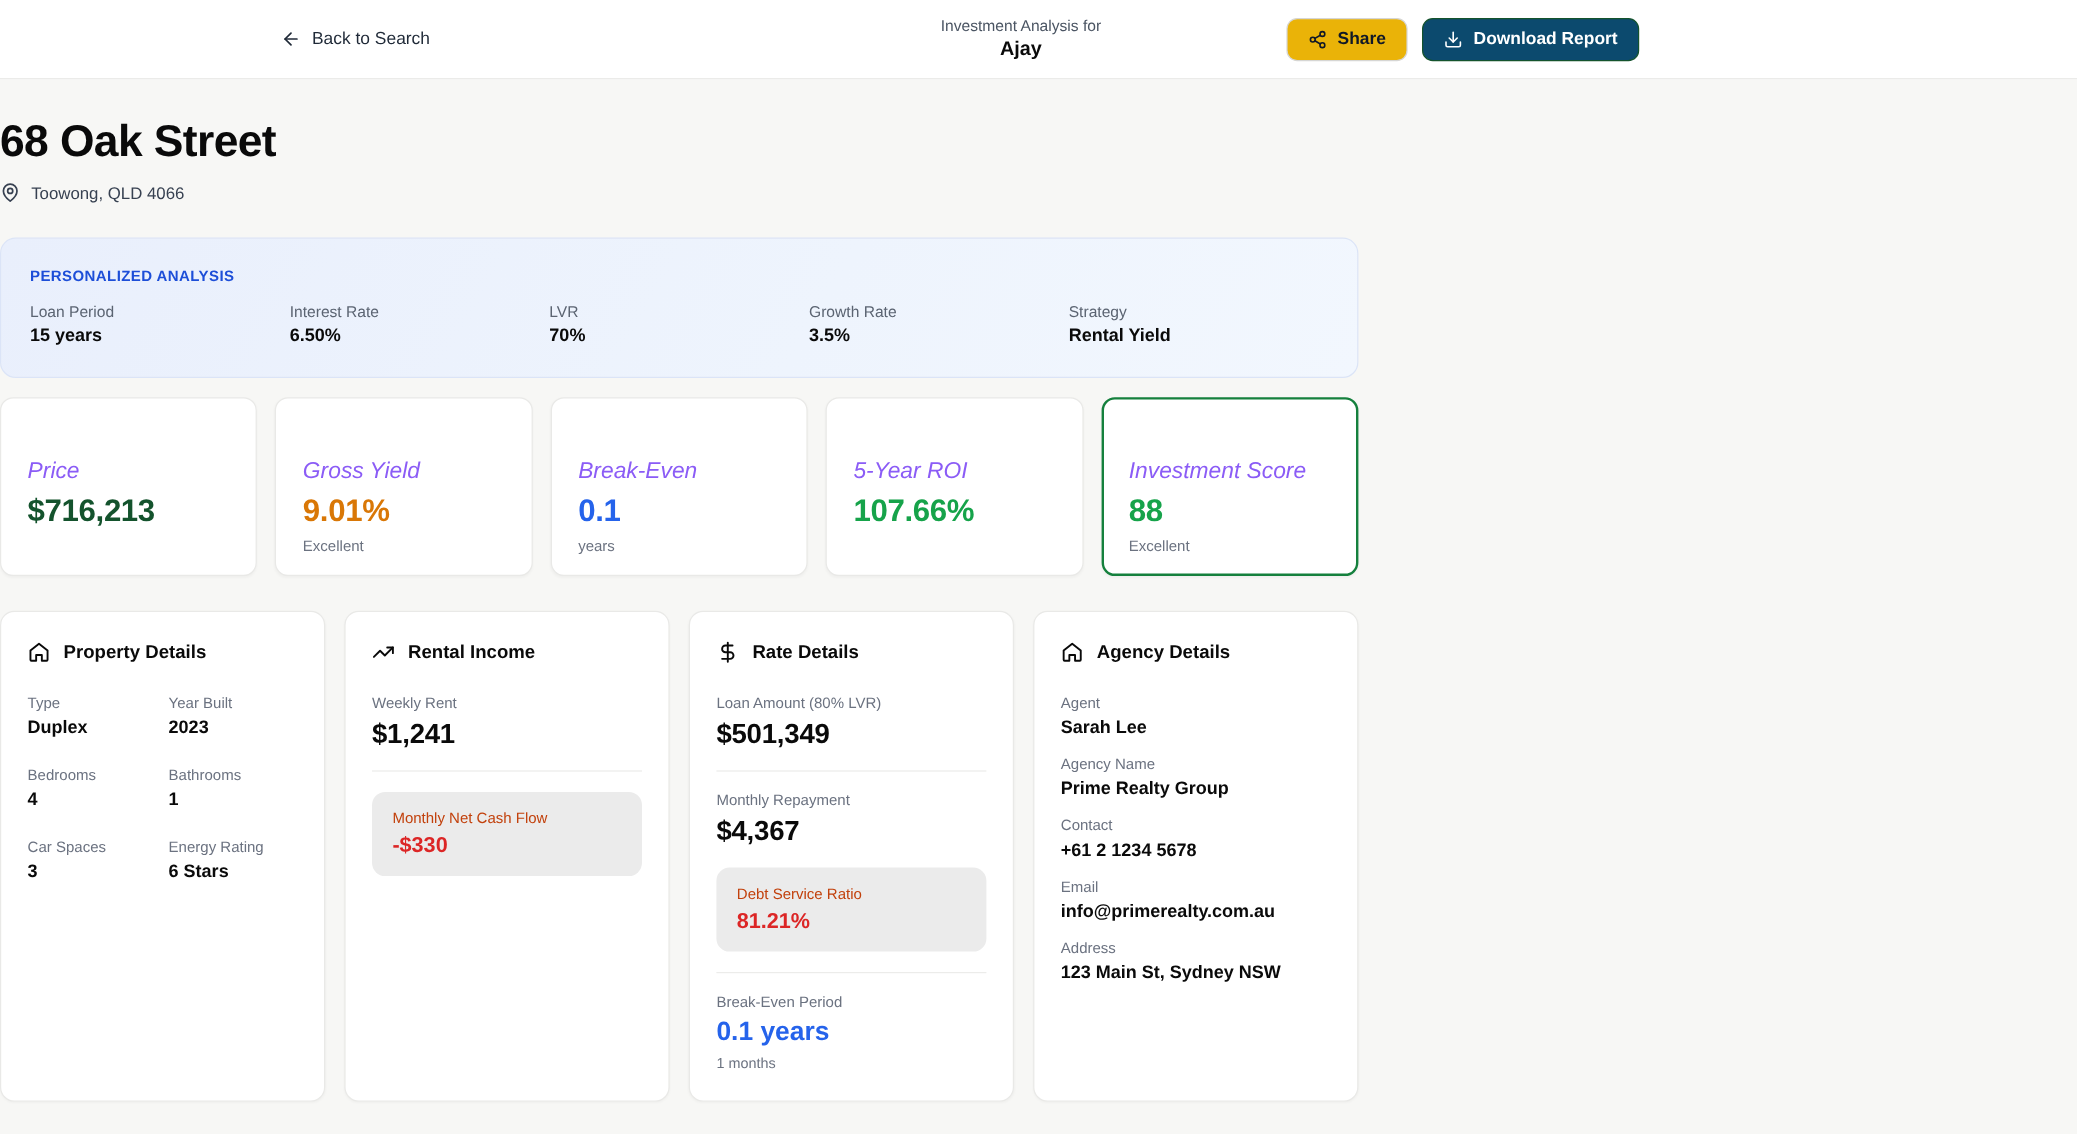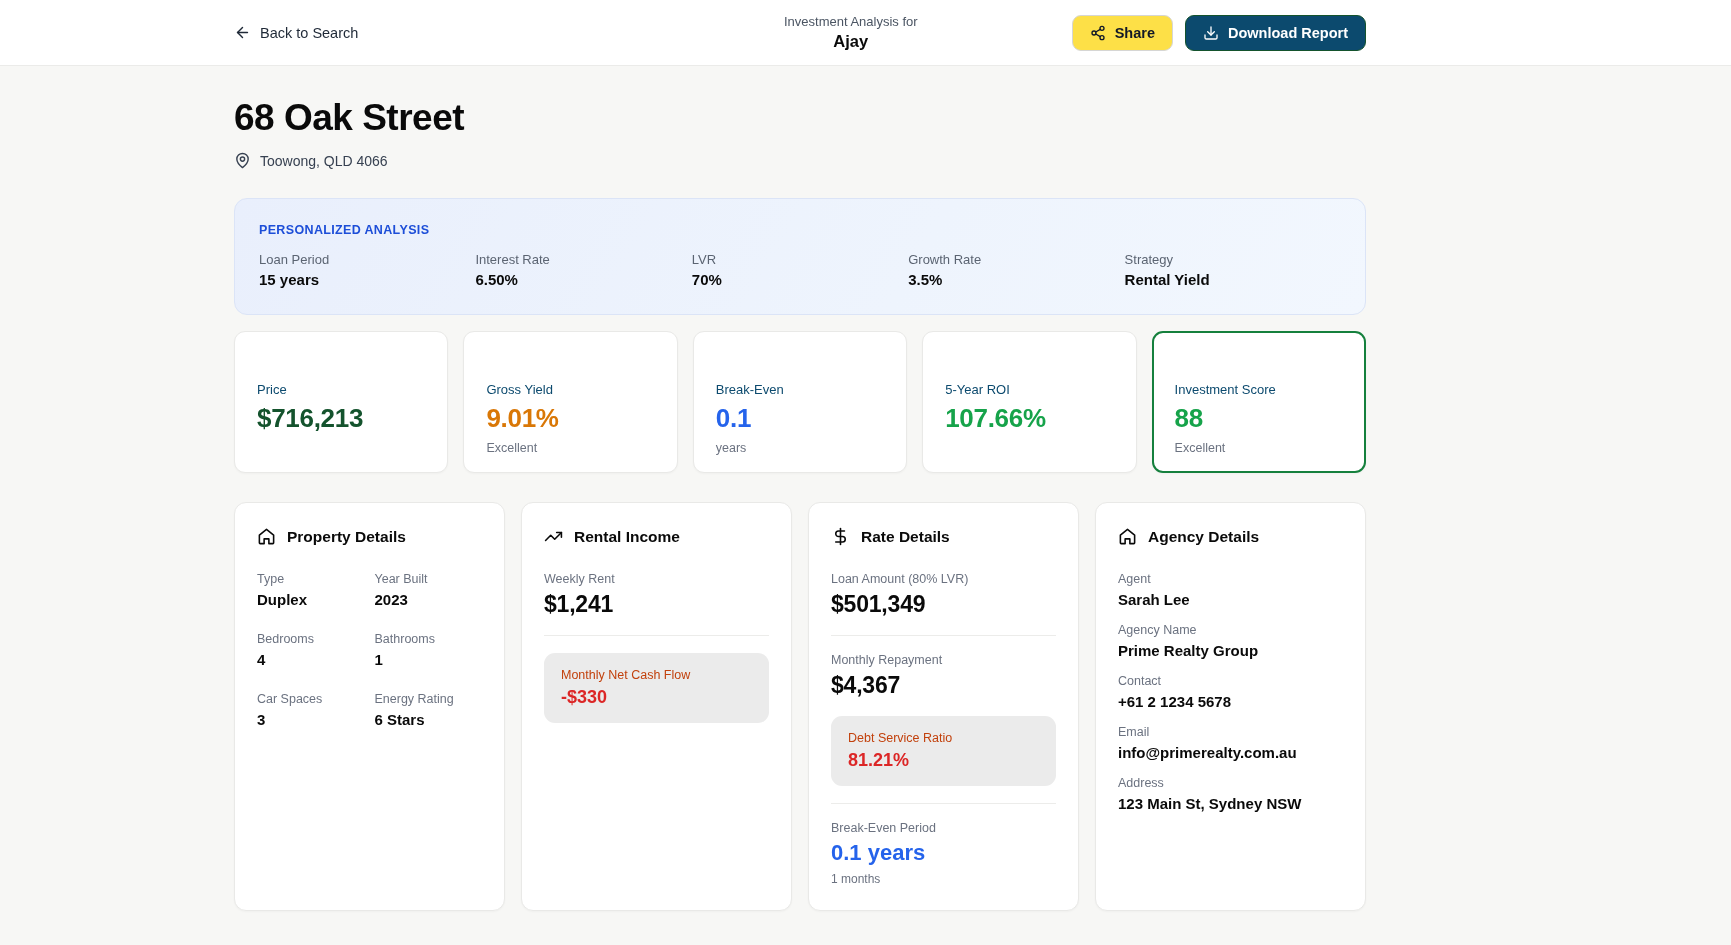--- a/index.html
+++ b/index.html
@@ -49,25 +49,25 @@
     display: flex;
     align-items: center;
     gap: 9px;
     font: inherit;
     font-size: 14.5px;
     font-weight: 600;
     border-radius: 9px;
     padding: 9px 17px;
     cursor: pointer;
   }
-  .btn-share { background: #fde047; border: 1px solid #d6d6d4; color: #111827; text-align: right; }
+  .btn-share { background: #eab308; border: 1px solid #d6d6d4; color: #111827; text-align: right; }
   .btn-download { background: #0c4a6e; border: 1px solid #14532d; color: #ffffff; font-weight: 700; }
 
   
-  .page { margin-left: 234px; width: 1132px; padding-top: 31px; }
+  .page { width: 1132px; padding-top: 31px; }
   .page-title { font-size: 37px; font-weight: 800; letter-spacing: -0.5px; color: #0a0a0a; }
   .location-row { display: flex; align-items: center; gap: 9px; margin-top: 13px; color: #374151; font-size: 14px; }
 
   
   .banner {
     margin-top: 29px;
     background: linear-gradient(120deg, #e9effc 0%, #eef4fd 60%, #f2f7fe 100%);
     border: 1px solid #dbe4f7;
     border-radius: 13px;
     padding: 24px 24px 26px 24px;
@@ -95,21 +95,21 @@
   }
   .stat-card {
     background: #ffffff;
     border: 1px solid #e9e9e7;
     border-radius: 11px;
     box-shadow: 0 1px 2px rgba(0,0,0,0.03);
     min-height: 140px;
     padding: 50px 22px 16px 22px;
   }
   .stat-card.highlight { border: 2px solid #15803d; padding: 49px 21px 15px 21px; }
-  .stat-card .lbl { font-size: 13px; color: #0c4a6e; }
+  .stat-card .lbl { font-size: 19px; color: #8b5cf6; font-style: italic; }
   .stat-card .val { font-size: 26px; font-weight: 800; margin-top: 6px; letter-spacing: -0.3px; }
   .stat-card .sub { font-size: 12.5px; color: #6b7280; margin-top: 7px; min-height: 15px; }
 
   
   .details {
     margin-top: 29px;
     display: grid;
     grid-template-columns: repeat(4, 1fr);
     gap: 16px;
     align-items: stretch;

